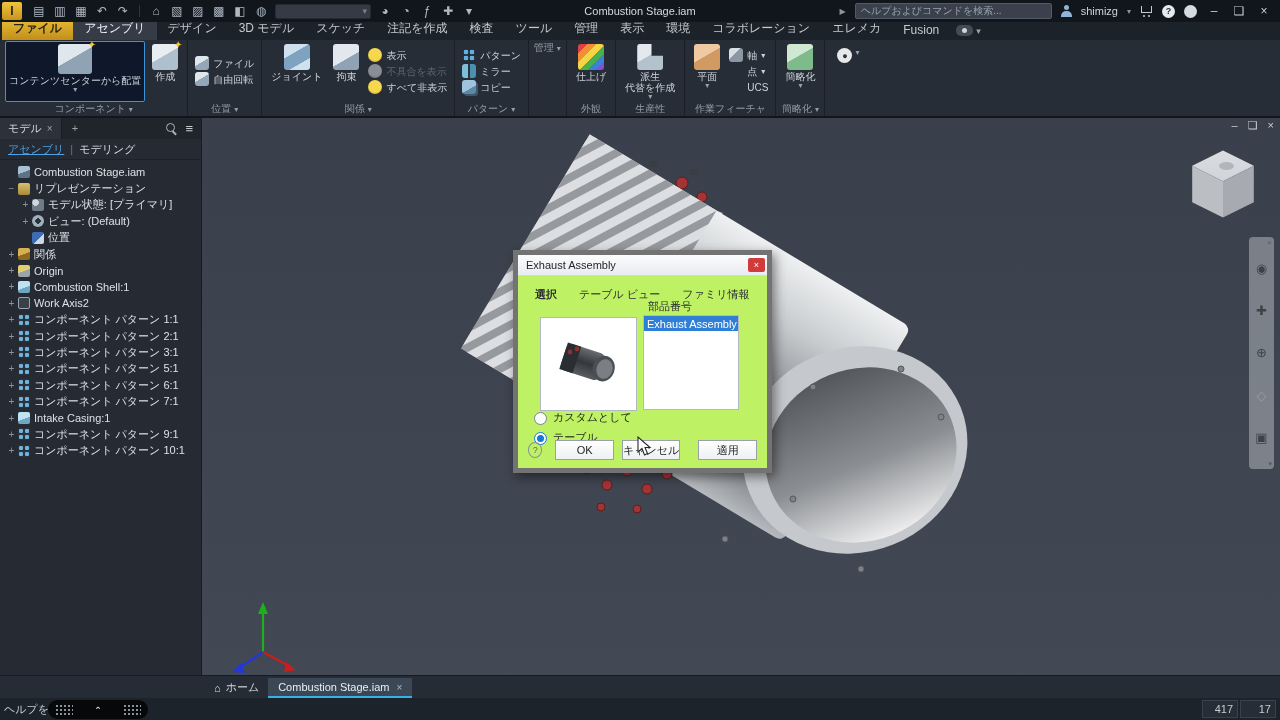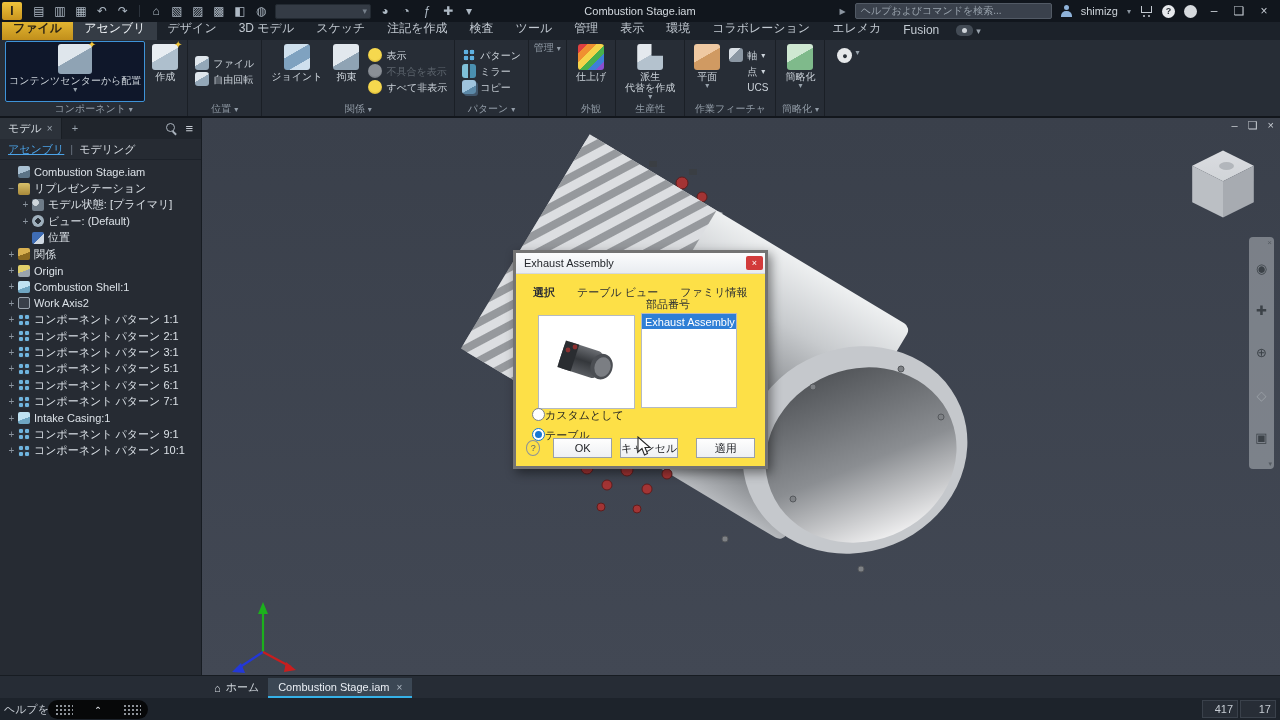--- a/index.html
+++ b/index.html
@@ -135,37 +135,37 @@
   #viewcube .right{clip-path:polygon(94% 24%,50% 46%,50% 98%,94% 76%);background:#adb1b7}
   #viewcube .hole{position:absolute;top:13px;left:31px;width:15px;height:8px;border-radius:50%;background:#b9bdc2}
   #navbar{position:absolute;top:120px;right:6px;width:25px;height:212px;background:rgba(175,180,186,.55);
           border-radius:4px;display:flex;flex-direction:column;align-items:center;justify-content:space-around;
           padding:10px 0;z-index:12;color:#3c4248;font-size:13px}
   #navbar .x{position:absolute;top:1px;right:2px;font-size:8px;color:#555b62}
   #navbar .dn{position:absolute;bottom:1px;right:2px;font-size:7px;color:#555b62}
   #navbar .nv.disabled{color:#9aa0a6}
 
   
-  #dialog{position:absolute;left:513px;top:250px;width:249px;height:213px;background:#fde047;
-          border:3px solid #737373;box-shadow:3px 4px 10px rgba(0,0,0,.45);z-index:40;color:#1c1e22;font-size:11px}
+  #dialog{position:absolute;left:513px;top:250px;width:249px;height:213px;background:#bef264;
+          border:5px solid #737373;box-shadow:3px 4px 10px rgba(0,0,0,.45);z-index:40;color:#1c1e22;font-size:11px}
   #dlg-title{height:20px;background:linear-gradient(#fbfcfd,#e9ecf0);display:flex;align-items:center;
              padding-left:8px;font-size:11px;color:#24272c;border-bottom:1px solid #d4d8dd}
   #dlg-close{margin-left:auto;width:17px;height:14px;margin-right:2px;background:#d23b3b;color:#fff;
              font-size:9px;display:flex;align-items:center;justify-content:center;border-radius:2px}
   #dlg-tabs{display:flex;gap:22px;padding:11px 0 0 17px}
   .dtab{color:#2a2d33}
   .dtab.active{font-weight:bold}
   #dlg-colhead{position:absolute;left:130px;top:44px;color:#2a2d33}
   #dlg-thumb{position:absolute;left:22px;top:62px;width:95px;height:92px;background:#fff;border:1px solid #b4bac2}
   #dlg-thumb svg{position:absolute;left:17px;top:22px}
   #dlg-list{position:absolute;left:125px;top:60px;width:94px;height:93px;background:#fff;border:1px solid #b4bac2;overflow:hidden}
   .lrow{height:15px;display:flex;align-items:center;padding:0 3px;white-space:nowrap}
   .lrow.sel{background:#2f7fd6;color:#fff}
   #dlg-radios{position:absolute;left:16px;top:155px;display:flex;flex-direction:column;gap:5px}
-  .radio-row{display:flex;align-items:flex-start;}
+  .radio-row{display:flex;align-items:flex-end;gap:6px}
   .rdot{width:11px;height:11px;border-radius:50%;border:1px solid #7c828a;background:#fff;position:relative;flex:none}
   .rdot.on{border-color:#1777d2}
   .rdot.on::after{content:"";position:absolute;inset:2px;border-radius:50%;background:#1777d2}
   #dlg-footer{position:absolute;left:0;right:0;bottom:8px;display:flex;align-items:center;padding:0 10px}
   #dlg-help{width:14px;height:14px;border-radius:50%;border:1px solid #8b9199;color:#5c636b;font-size:9px;
             display:flex;align-items:center;justify-content:center}
   .dbtn{width:64px;height:18px;background:linear-gradient(#fefefe,#eef0f3);border:1px solid #9aa0a8;
         display:flex;align-items:center;justify-content:center;font-size:11px;color:#1c1e22}
   #dlg-ok{margin-left:13px}
   #dlg-cancel{margin-left:8px}

